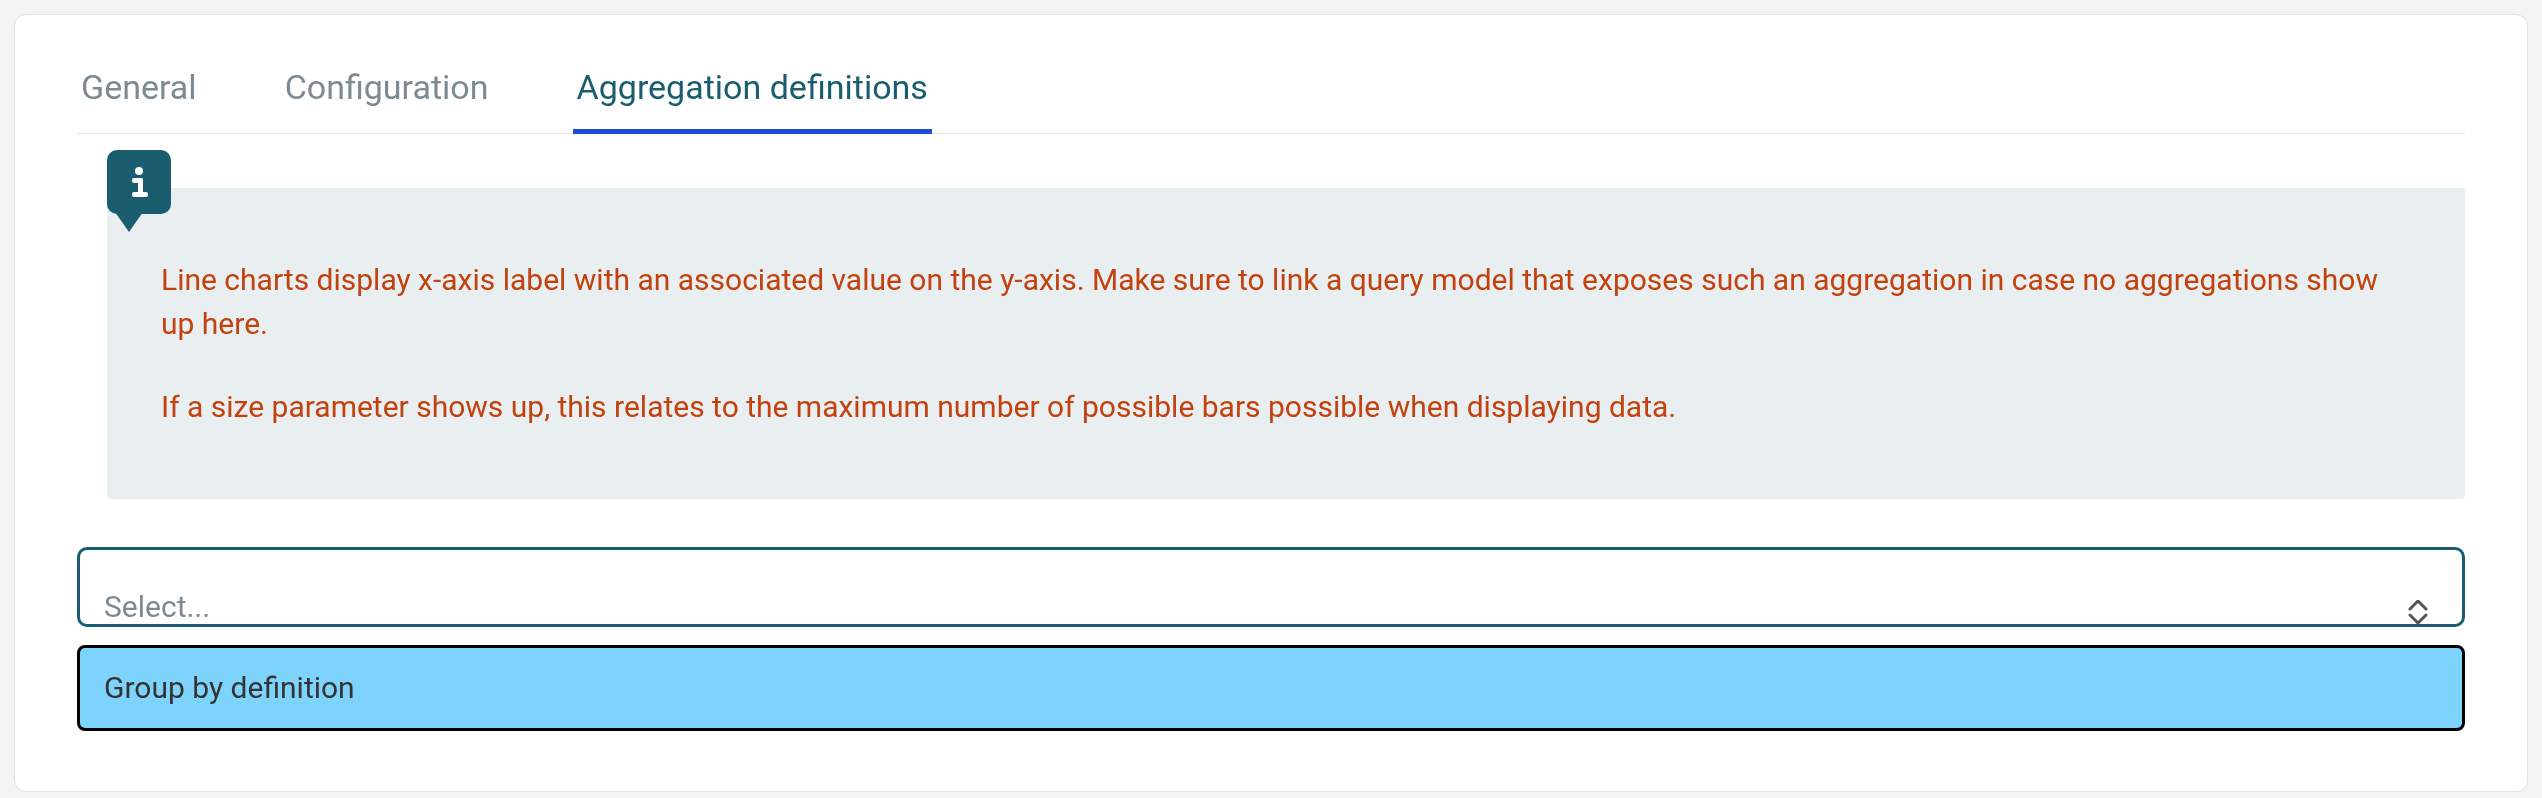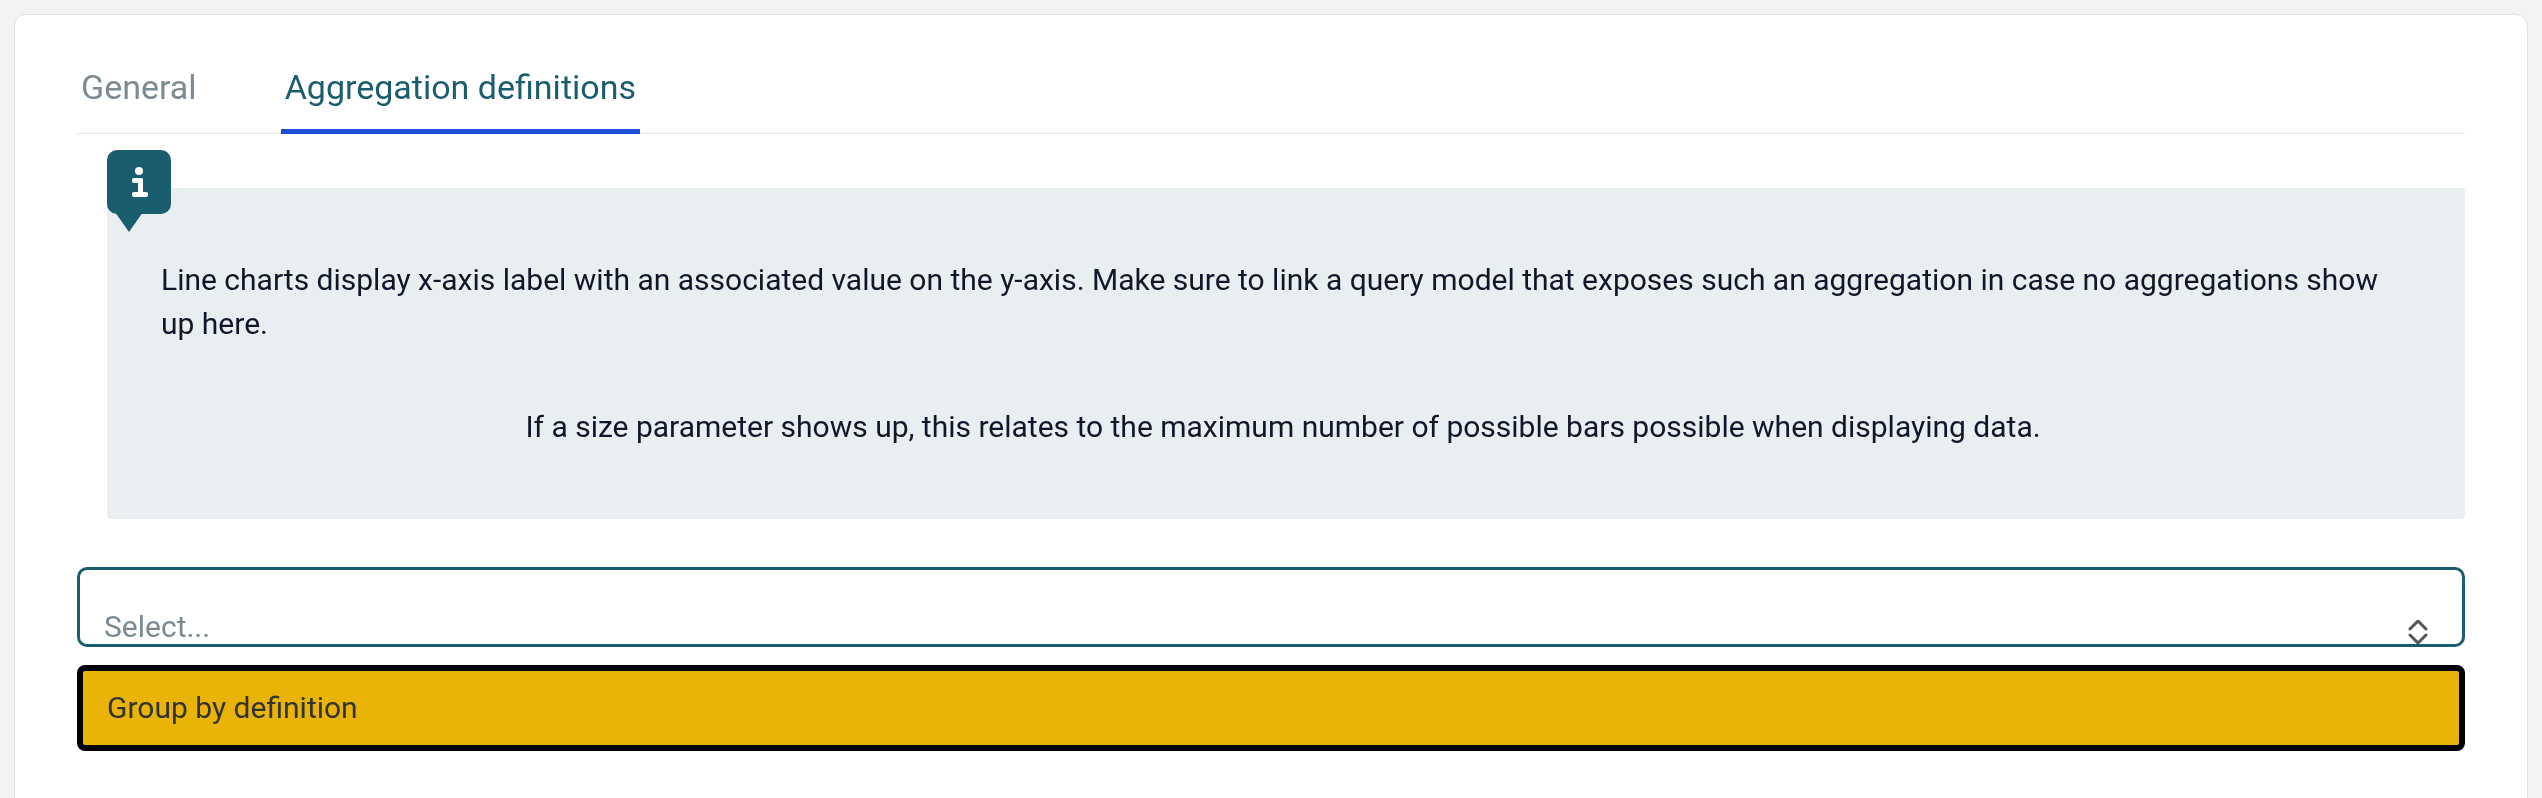--- a/index.html
+++ b/index.html
@@ -63,25 +63,25 @@
     width: 0;
     height: 0;
     border-left: 14px solid transparent;
     border-right: 14px solid transparent;
     border-top: 20px solid #1a5d6e;
   }
   .info-box {
     background: #e9eef0;
     border-radius: 4px;
     padding: 70px 60px 70px 54px;
-    color: #0f172a;
+    color: #c2410c;
     font-size: 30px;
     line-height: 1.45;
   }
-  .info-box p + p { margin-top: 60px; text-align: center; }
+  .info-box p + p { margin-top: 40px; }
 
   .select-box {
     margin-top: 48px;
     border: 3px solid #1a5d6e;
     border-radius: 10px;
     height: 80px;
     display: flex;
     align-items: flex-end;
     justify-content: space-between;
     padding: 0 34px 0 24px;
@@ -96,40 +96,41 @@
     flex-direction: column;
     gap: 2px;
     align-items: center;
   }
   .updn svg { display:block; }
 
   .dropdown {
     margin-top: 18px;
   }
   .dropdown-item {
-    background: #eab308;
-    border: 6px solid #000000;
+    background: #7dd3fc;
+    border: 3px solid #000000;
     border-radius: 8px;
     height: 86px;
     display: flex;
     align-items: center;
     padding: 0 24px;
     font-size: 30px;
     color: #333;
     cursor: pointer;
   }
 </style>
 </head>
 <body>
 
 <div class="page">
   <div class="card">
 
     <div class="tabs">
       <div class="tab">General</div>
+      <div class="tab">Configuration</div>
       <div class="tab active">Aggregation definitions</div>
     </div>
 
     <div class="info-wrap">
       <div class="info-icon">
         <svg width="40" height="40" viewBox="0 0 40 40" fill="none">
           <circle cx="20" cy="9" r="4" fill="#ffffff"></circle>
           <rect x="13" y="16" width="11" height="5" rx="2" fill="#ffffff"></rect>
           <rect x="19" y="16" width="5" height="18" rx="2" fill="#ffffff"></rect>
           <rect x="13" y="30" width="16" height="5" rx="2" fill="#ffffff"></rect>

